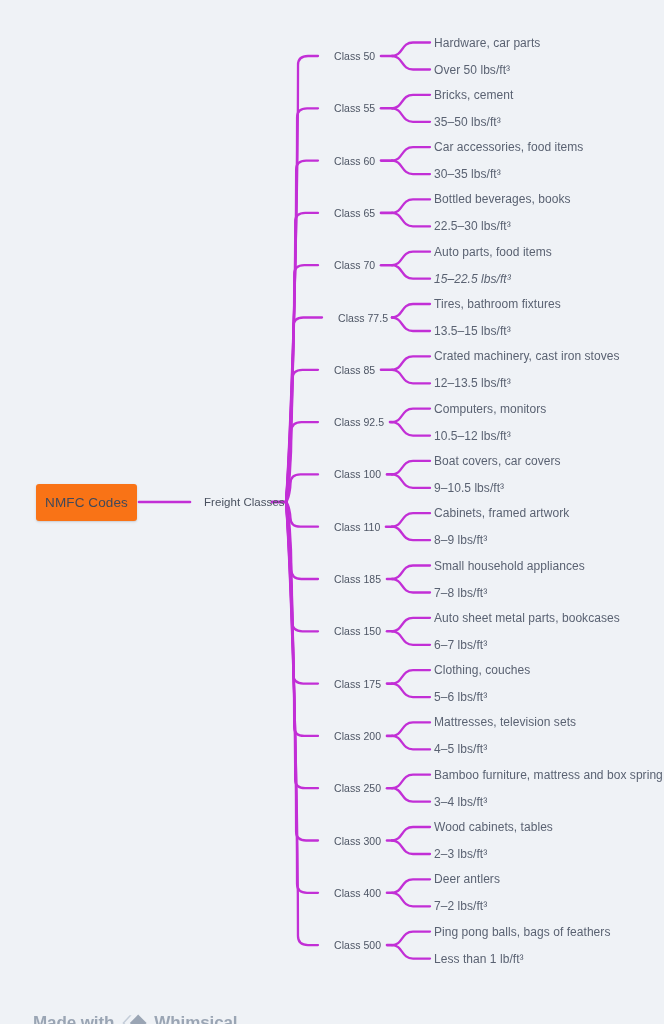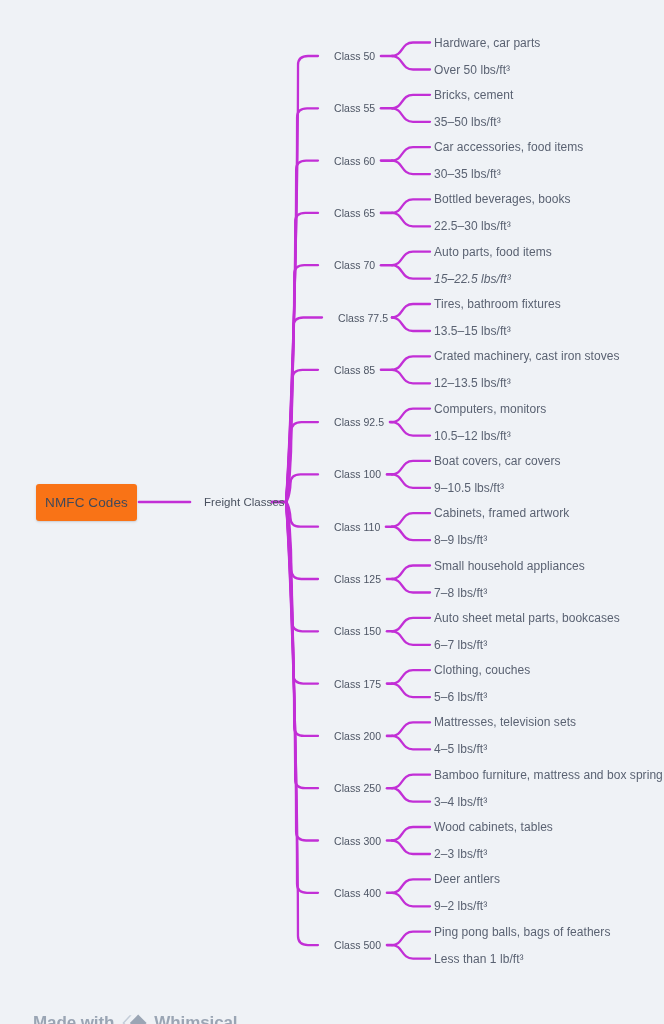--- a/index.html
+++ b/index.html
@@ -211,41 +211,41 @@
       <div class="node-text leaf" style="left: 434px; top: 383.3px;">12–13.5 lbs/ft³</div>
       <div class="node-text branch" style="left: 334px; top: 422.1px;">Class 92.5</div>
       <div class="node-text leaf" style="left: 434px; top: 408.6px;">Computers, monitors</div>
       <div class="node-text leaf" style="left: 434px; top: 435.6px;">10.5–12 lbs/ft³</div>
       <div class="node-text branch" style="left: 334px; top: 474.4px;">Class 100</div>
       <div class="node-text leaf" style="left: 434px; top: 460.9px;">Boat covers, car covers</div>
       <div class="node-text leaf" style="left: 434px; top: 487.9px;">9–10.5 lbs/ft³</div>
       <div class="node-text branch" style="left: 334px; top: 526.7px; text-align: center;">Class 110</div>
       <div class="node-text leaf" style="left: 434px; top: 513.2px;">Cabinets, framed artwork</div>
       <div class="node-text leaf" style="left: 434px; top: 540.2px;">8–9 lbs/ft³</div>
-      <div class="node-text branch" style="left: 334px; top: 579px;">Class 125</div>
+      <div class="node-text branch" style="left: 334px; top: 579px;">Class 185</div>
       <div class="node-text leaf" style="left: 434px; top: 565.5px;">Small household appliances</div>
       <div class="node-text leaf" style="left: 434px; top: 592.5px;">7–8 lbs/ft³</div>
       <div class="node-text branch" style="left: 334px; top: 631.3px;">Class 150</div>
       <div class="node-text leaf" style="left: 434px; top: 617.8px;">Auto sheet metal parts, bookcases</div>
       <div class="node-text leaf" style="left: 434px; top: 644.8px;">6–7 lbs/ft³</div>
       <div class="node-text branch" style="left: 334px; top: 683.6px;">Class 175</div>
       <div class="node-text leaf" style="left: 434px; top: 670.1px;">Clothing, couches</div>
       <div class="node-text leaf" style="left: 434px; top: 697.1px;">5–6 lbs/ft³</div>
       <div class="node-text branch" style="left: 334px; top: 735.9px;">Class 200</div>
       <div class="node-text leaf" style="left: 434px; top: 722.4px;">Mattresses, television sets</div>
       <div class="node-text leaf" style="left: 434px; top: 749.4px;">4–5 lbs/ft³</div>
       <div class="node-text branch" style="left: 334px; top: 788.2px;">Class 250</div>
       <div class="node-text leaf" style="left: 434px; top: 774.7px;">Bamboo furniture, mattress and box spring</div>
       <div class="node-text leaf" style="left: 434px; top: 801.7px;">3–4 lbs/ft³</div>
       <div class="node-text branch" style="left: 334px; top: 840.5px;">Class 300</div>
       <div class="node-text leaf" style="left: 434px; top: 827px;">Wood cabinets, tables</div>
       <div class="node-text leaf" style="left: 434px; top: 854px;">2–3 lbs/ft³</div>
       <div class="node-text branch" style="left: 334px; top: 892.8px;">Class 400</div>
       <div class="node-text leaf" style="left: 434px; top: 879.3px;">Deer antlers</div>
-      <div class="node-text leaf" style="left: 434px; top: 906.3px;">9–2 lbs/ft³</div>
+      <div class="node-text leaf" style="left: 434px; top: 906.3px;">7–2 lbs/ft³</div>
       <div class="node-text branch" style="left: 334px; top: 945.1px;">Class 500</div>
       <div class="node-text leaf" style="left: 434px; top: 931.6px;">Ping pong balls, bags of feathers</div>
       <div class="node-text leaf" style="left: 434px; top: 958.6px;">Less than 1 lb/ft³</div>
     </div>
 
   <div class="watermark">
     <span class="watermark-text">Made with</span>
     <svg class="watermark-logo" width="26" height="20" viewBox="0 0 26 20">
       <path d="M8.6 2.2 L1.4 10 L8.6 17.8 L10.6 17.8 L3.4 10 L10.6 2.2 Z" fill="#c3ccd8"></path>
       <path d="M17.2 1.6 L25.6 10 L17.2 18.4 L8.8 10 Z" fill="#9aa5b4"></path>

